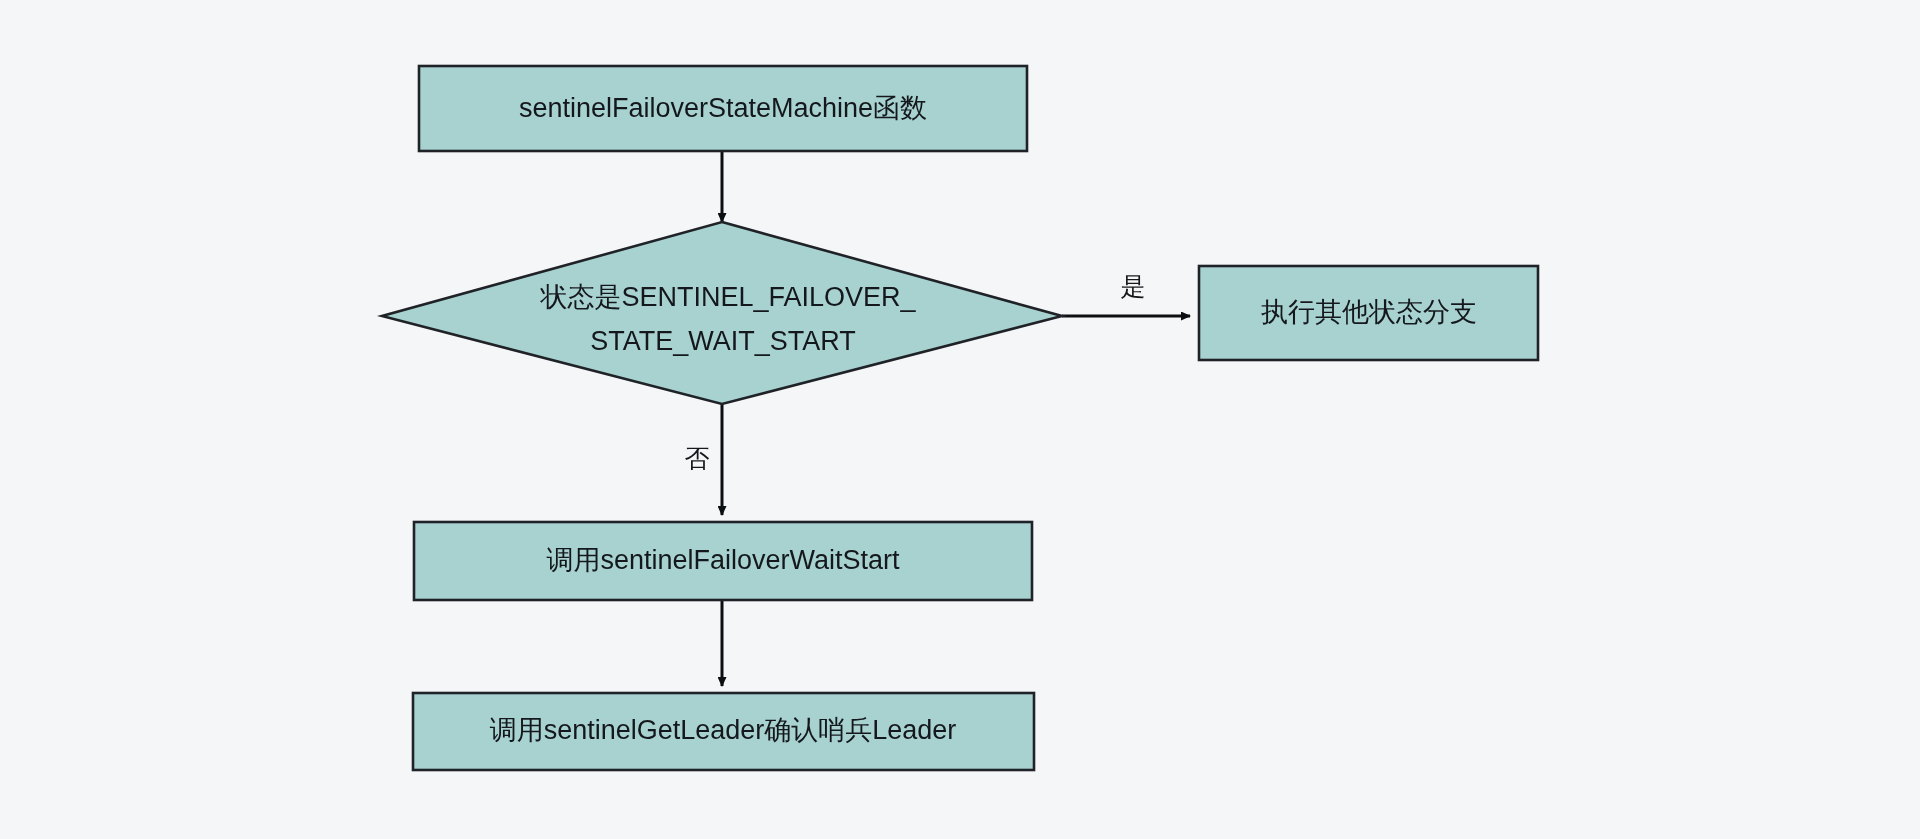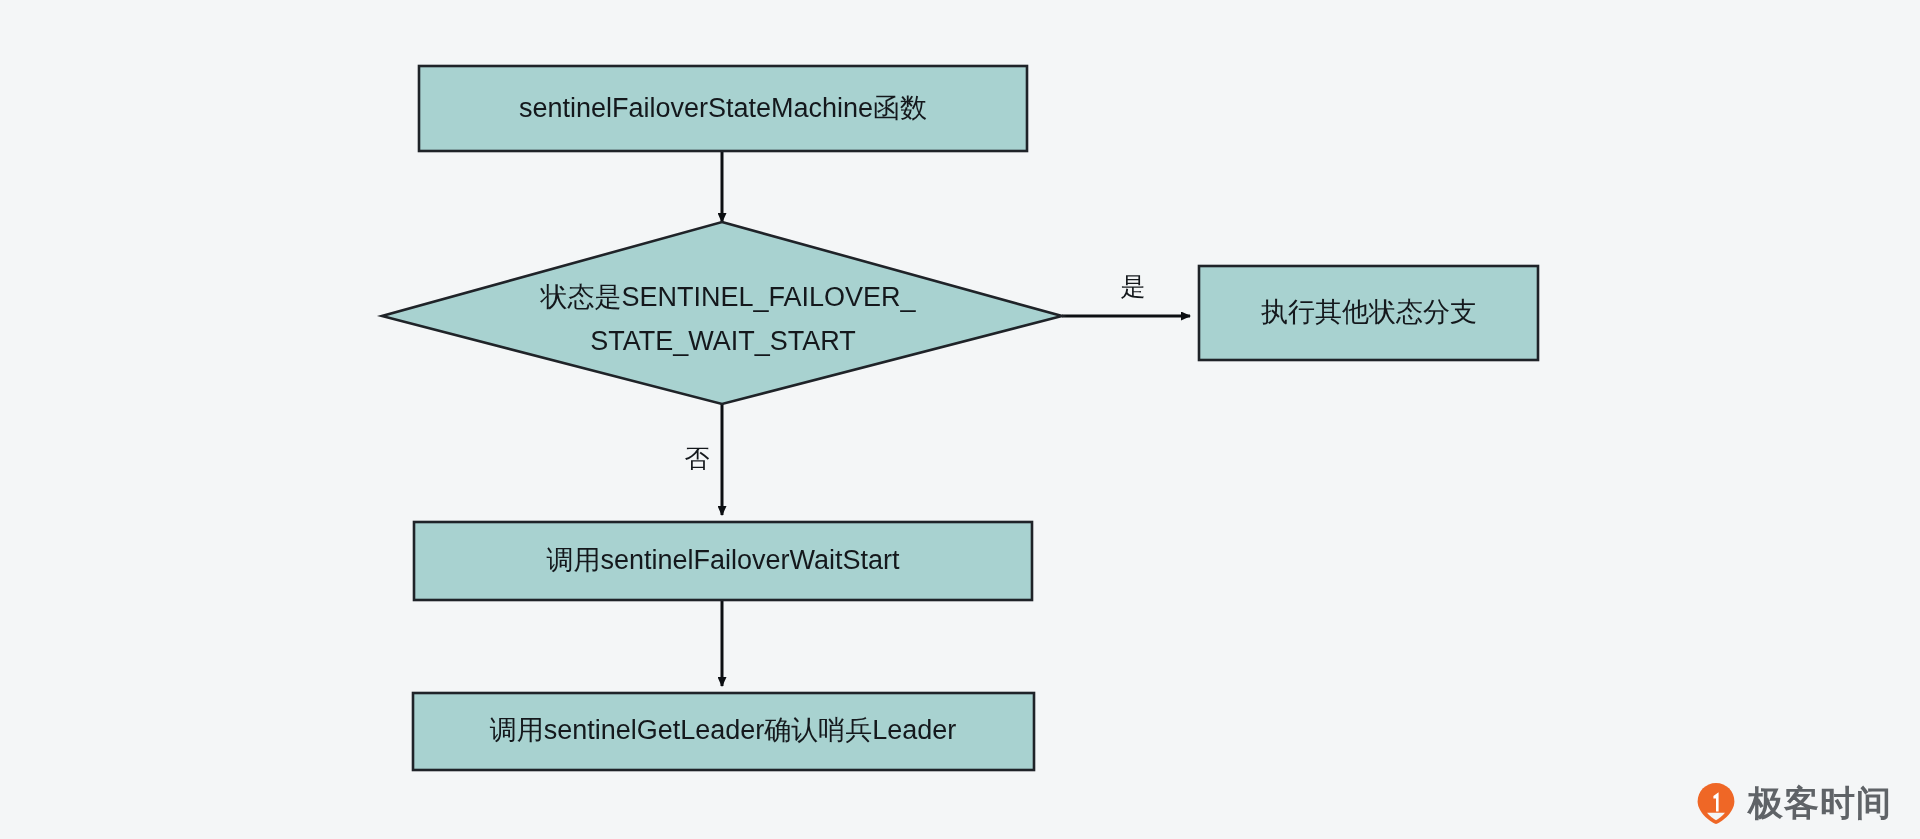--- a/index.html
+++ b/index.html
@@ -129,24 +129,14 @@
       <rect class="shape-fill" x="414" y="522" width="618" height="78"></rect>
       <text class="node-label" x="723" y="562">调用sentinelFailoverWaitStart</text>
     </g>
 
     <g>
       <rect class="shape-fill" x="413" y="693" width="621" height="77"></rect>
       <text class="node-label" x="723" y="732">调用sentinelGetLeader确认哨兵Leader</text>
     </g>
   </svg>
 
-  <div id="watermark">
-    <div class="wm-mark">
-      <svg viewBox="0 0 44 44" width="44" height="44" aria-hidden="true">
-        <path d="M22 2 C11.8 2 3.6 10.2 3.6 20.4 C3.6 30.4 14.6 40 22 43 C29.4 40 40.4 30.4 40.4 20.4 C40.4 10.2 32.2 2 22 2 Z" fill="#ef6320"></path>
-        <path d="M24.6 11.2 L19.4 15.0 L19.4 17.6 L22.0 17.6 L22.0 30.5 L24.6 30.5 Z" fill="#ffffff"></path>
-        <path d="M13.0 31.8 C15.6 35.0 18.8 37.6 22 39.3 C25.2 37.6 28.4 35.0 31.0 31.8 Z" fill="#f4f6f7"></path>
-      </svg>
-    </div>
-    <div class="wm-text">极客时间</div>
-  </div>
 
 </div>
 
 </body></html>

